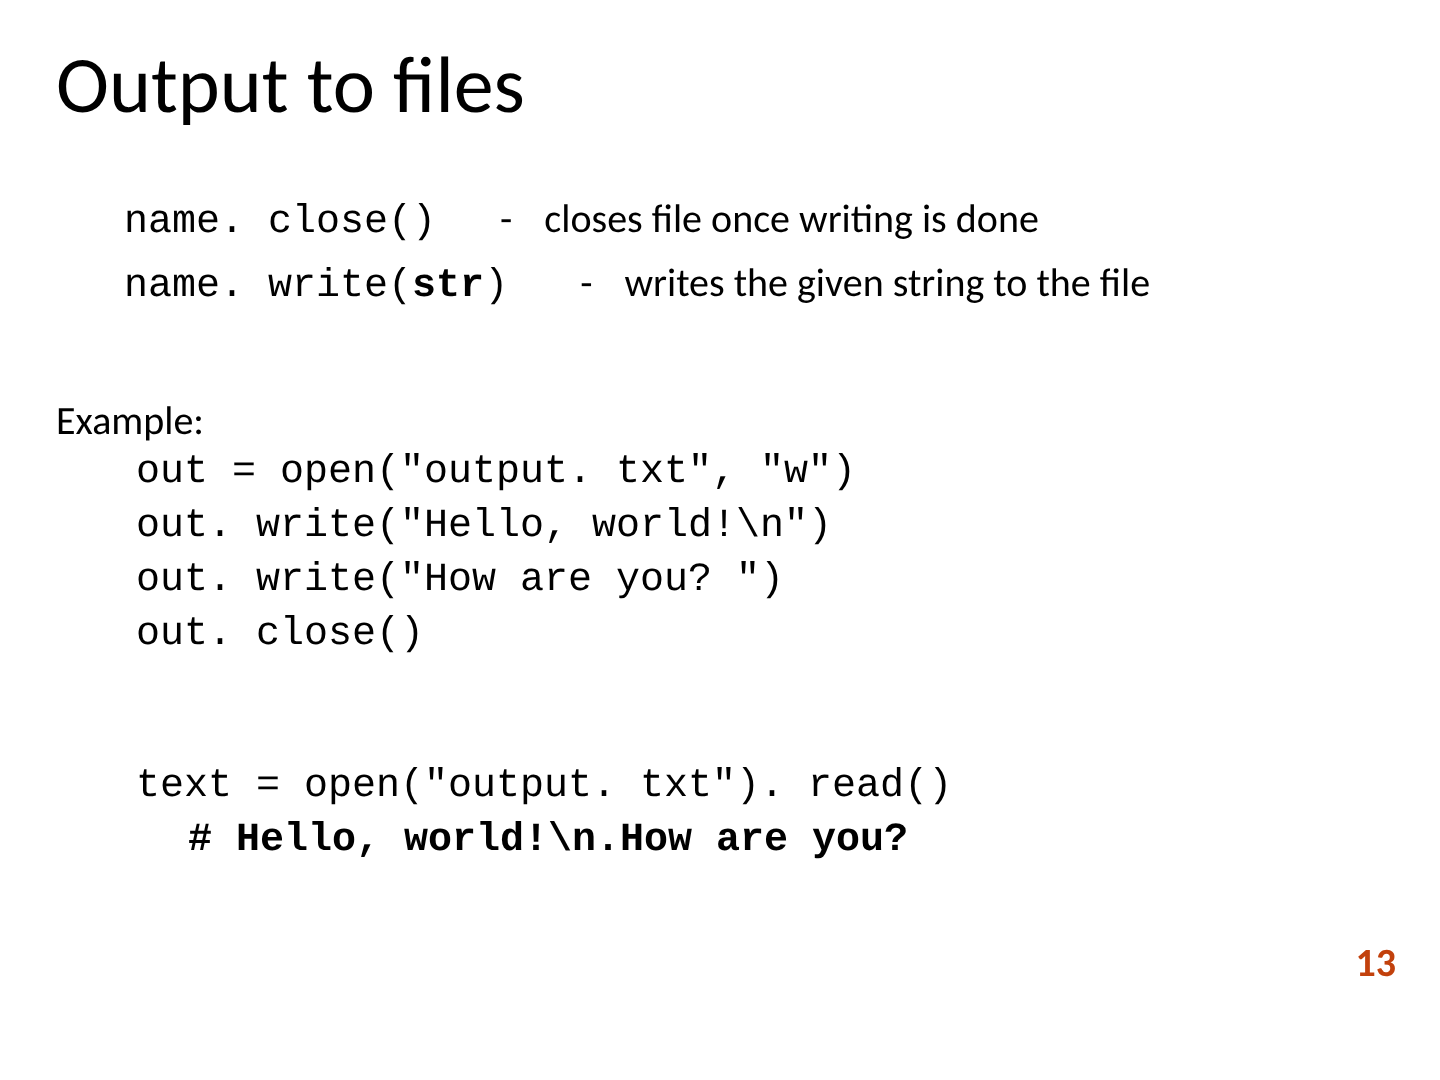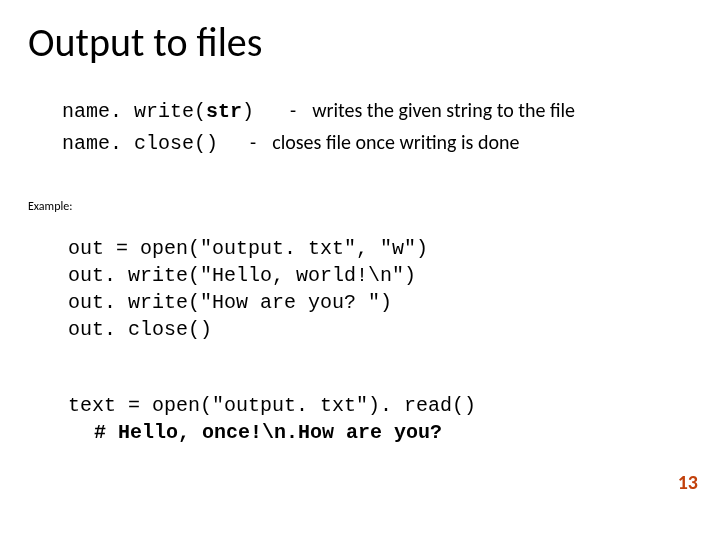--- a/index.html
+++ b/index.html
@@ -4,48 +4,48 @@
 <style>
   * { margin: 0; padding: 0; box-sizing: border-box; }
   html, body { width: 720px; height: 540px; background: #fff; font-family: Calibri, Arial, sans-serif; color: #000; }
   .slide { width: 720px; height: 508px; position: relative; padding: 18px 28px 0 28px; }
   .title { font-size: 40px; font-weight: 400; letter-spacing: 0px; margin-bottom: 28px; }
   .indent1 { margin-left: 34px; }
   .row { font-size: 20px; line-height: 1.55; }
   .mono { font-family: "Courier New", Courier, monospace; }
   .bold { font-weight: 700; }
   .dash { font-family: Calibri, Arial, sans-serif; }
-  .example-label { font-size: 12px; margin-top: 40px; margin-bottom: 22px; }
+  .example-label { font-size: 20px; margin-top: 40px; }
   .codeblock { margin-left: 40px; font-family: "Courier New", Courier, monospace; font-size: 20px; line-height: 1.35; white-space: pre; margin-bottom: 22px; }
   .codeblock2 { margin-left: 40px; font-family: "Courier New", Courier, monospace; font-size: 20px; line-height: 1.35; white-space: pre; }
   .codeblock2 .comment { margin-left: 26px; }
   .pagenum { position: absolute; right: 22px; bottom: 14px; font-size: 20px; color: #c2410c; font-weight: bold; }
   .sp { display:inline-block; width: 36px; }
   .sp2 { display:inline-block; width: 16px; }
 </style>
 </head>
 <body>
 
 <div class="slide">
   <div class="title">Output to files</div>
 
   <div class="indent1">
     <div class="row">
-      <span class="mono">name</span><span class="mono">.</span><span class="mono"> write(</span><span class="mono bold">str</span><span class="mono">)</span><span class="sp"></span><span class="dash">-</span><span class="sp2"></span><span>writes the given string to the file</span>
+      <span class="mono">name</span><span class="mono">.</span><span class="mono"> close()</span><span class="sp2"></span><span class="sp2"></span><span class="dash">-</span><span class="sp2"></span><span>closes file once writing is done</span>
     </div>
     <div class="row">
-      <span class="mono">name</span><span class="mono">.</span><span class="mono"> close()</span><span class="sp2"></span><span class="sp2"></span><span class="dash">-</span><span class="sp2"></span><span>closes file once writing is done</span>
+      <span class="mono">name</span><span class="mono">.</span><span class="mono"> write(</span><span class="mono bold">str</span><span class="mono">)</span><span class="sp"></span><span class="dash">-</span><span class="sp2"></span><span>writes the given string to the file</span>
     </div>
   </div>
 
   <div class="example-label">Example:</div>
 
   <div class="codeblock">out = open("output. txt", "w")
 out. write("Hello, world!\n")
 out. write("How are you? ")
 out. close()</div>
 
   <div class="codeblock2">
 <span>text = open("output. txt"). read()</span>
-<span class="bold comment"># Hello, once!\n.How are you?</span></div>
+<span class="bold comment"># Hello, world!\n.How are you?</span></div>
 
   <div class="pagenum">13</div>
 </div>
 
 </body></html>

